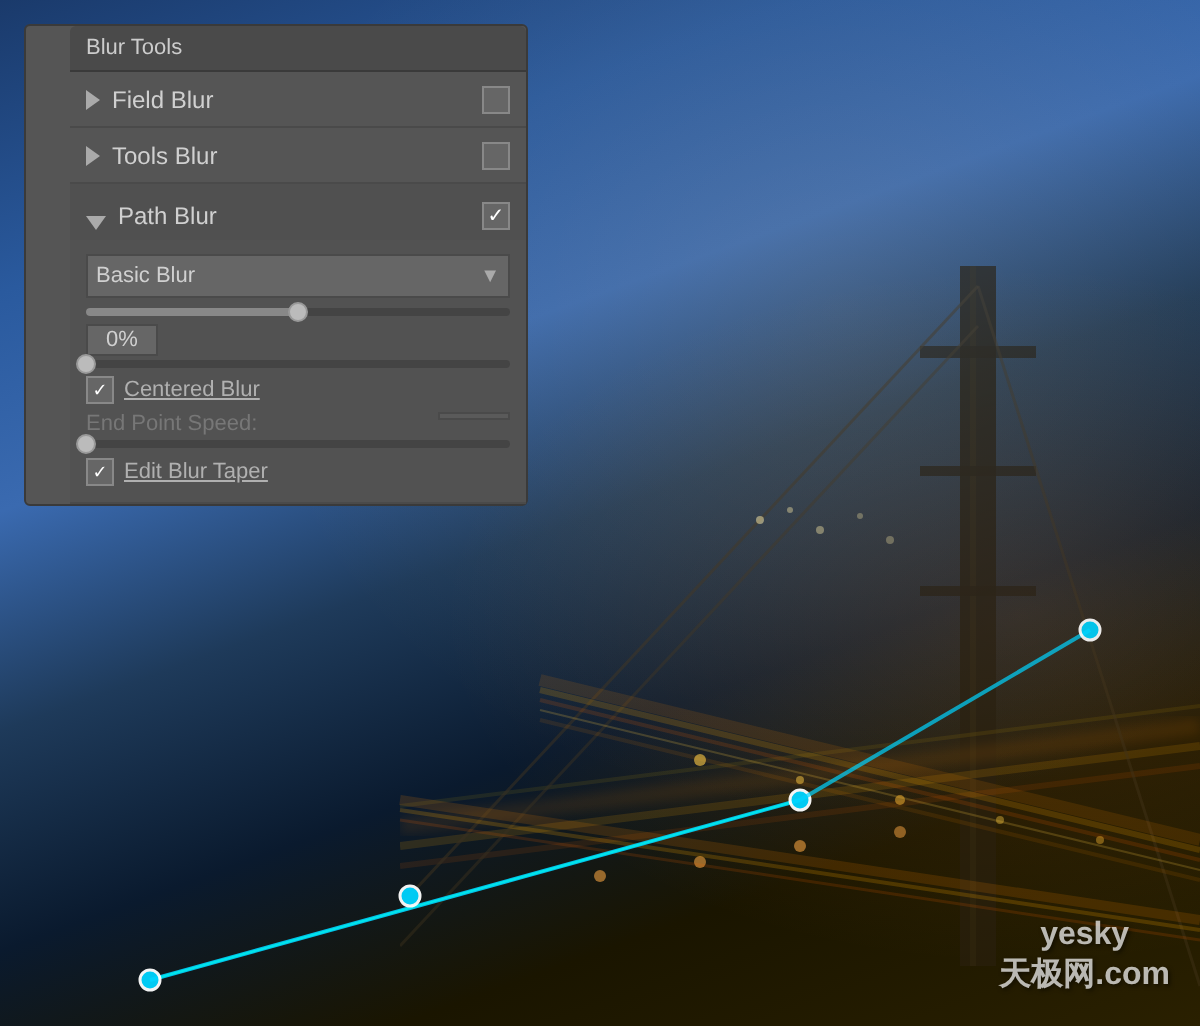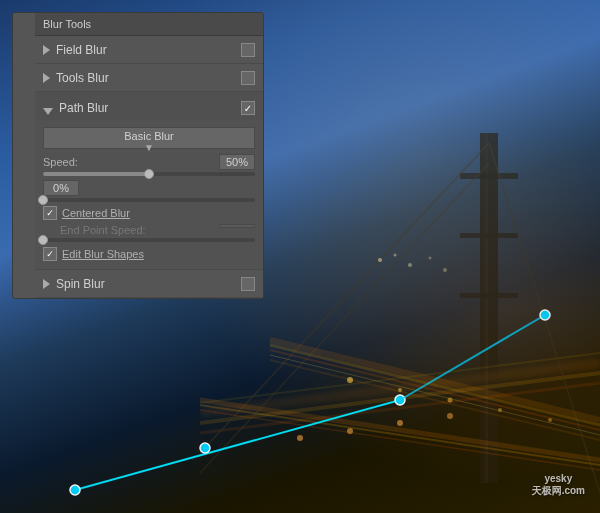--- a/index.html
+++ b/index.html
@@ -44,21 +44,21 @@
       position: absolute;
       bottom: 15px;
       right: 15px;
       z-index: 5;
       color: rgba(255,255,255,0.7);
       font-size: 18px;
       font-weight: bold;
       text-shadow: 1px 1px 2px rgba(0,0,0,0.5);
     }
     .watermark span {
-      font-size: 10px;
+      font-size: 16px;
       display: block;
       text-align: center;
     }
 
     
     .panel {
       position: absolute;
       top: 12px;
       left: 12px;
       width: 252px;
@@ -161,21 +161,20 @@
       width: 100%;
       background: #666;
       border: 1px solid #4a4a4a;
       color: #d0d0d0;
       padding: 2px 4px;
       font-size: 11px;
       display: flex;
       align-items: center;
       justify-content: space-between;
       height: 22px;
-      flex-direction: column;
     }
 
     .select-arrow {
       color: #aaa;
       font-size: 10px;
     }
 
     .slider-row {
       margin: 4px 0;
     }
@@ -255,21 +254,20 @@
     }
 
     .endpoint-row {
       margin: 4px 0;
     }
 
     .endpoint-label-row {
       display: flex;
       align-items: flex-start;
       margin-bottom: 2px;
-      margin-left: 17px;
     }
 
     .endpoint-label {
       font-size: 11px;
       color: #777;
       flex: 1;
     }
 
     .endpoint-value {
       font-size: 11px;
@@ -398,24 +396,20 @@
     <div class="expanded-content">
 
       <div class="select-row">
         <div class="select-box">
           <span>Basic Blur</span>
           <span class="select-arrow">▼</span>
         </div>
       </div>
 
       <div class="slider-row">
-        <div class="slider-label-row">
-          <span class="slider-label">Speed:</span>
-          <div class="slider-value">50%</div>
-        </div>
         <div class="slider-track">
           <div class="slider-fill" style="width:50%"></div>
           <div class="slider-thumb" style="left:50%"></div>
         </div>
       </div>
 
       <div class="slider-row">
         <div class="slider-label-row">
           <div class="slider-value">0%</div>
         </div>
@@ -436,28 +430,23 @@
           <div class="endpoint-value"></div>
         </div>
         <div class="slider-track">
           <div class="slider-fill" style="width:0%"></div>
           <div class="slider-thumb" style="left:0%"></div>
         </div>
       </div>
 
       <div class="edit-blur-row">
         <div class="check-icon">✓</div>
-        <span class="centered-label">Edit Blur Shapes</span>
+        <span class="centered-label">Edit Blur Taper</span>
       </div>
     </div>
   </div>
 
-  <div class="panel-row">
-    <span class="triangle-right"></span>
-    <span class="row-label">Spin Blur</span>
-    <div class="checkbox-square"></div>
-  </div>
 </div>
 
 <div class="watermark">
   <span>yesky</span>
   <span>天极网.com</span>
 </div>
 
 </body></html>

